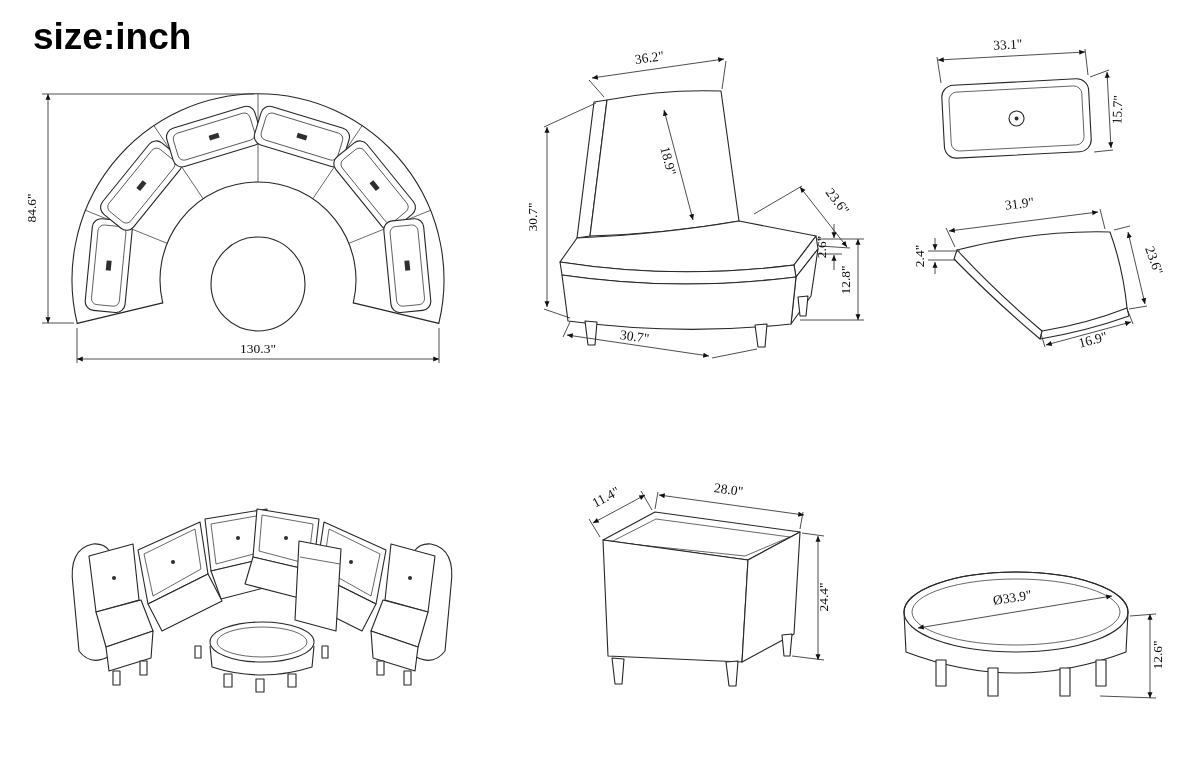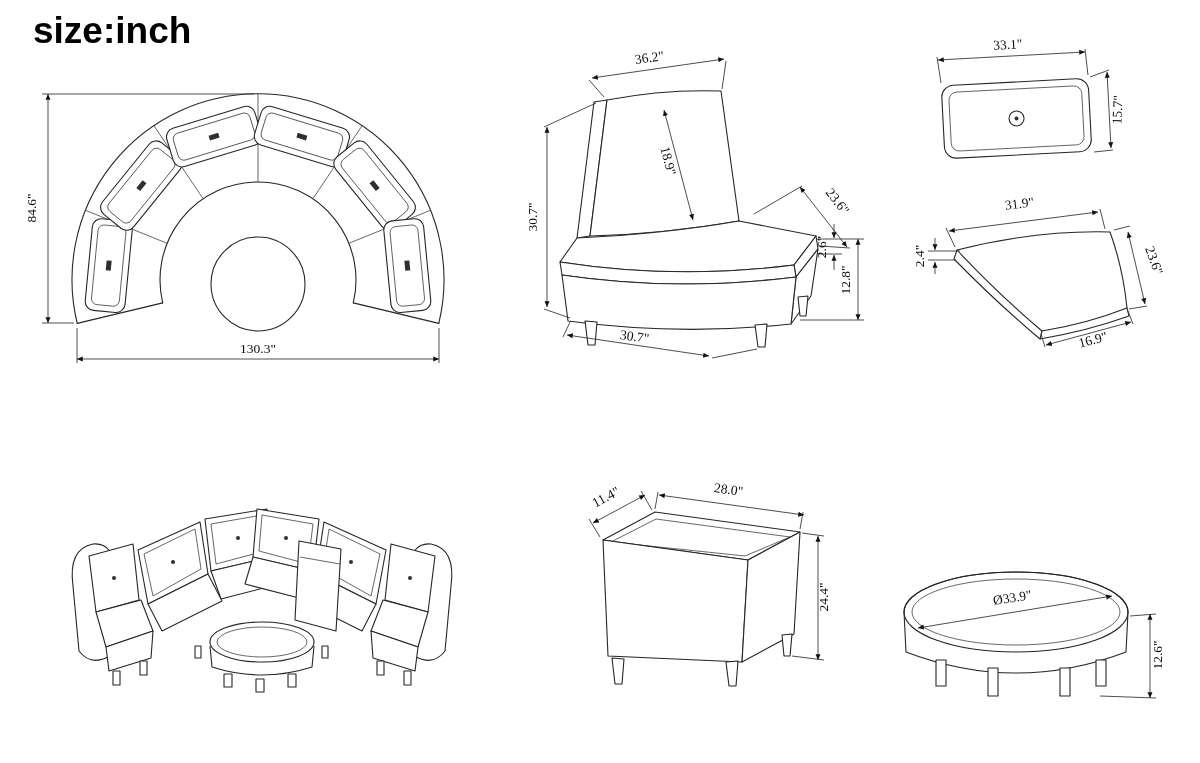--- a/index.html
+++ b/index.html
@@ -1,18 +1,18 @@
 <!DOCTYPE html>
 <html><head>
 <meta charset="utf-8">
 <style>
   html,body{margin:0;padding:0;background:#fff;}
   .sheet{position:relative;width:1200px;height:763px;background:#fff;overflow:hidden;
          font-family:"Liberation Serif",serif;}
-  .title{position:absolute;left:33px;top:10px;font-family:"Liberation Sans",sans-serif;
+  .title{position:absolute;left:33px;top:16px;font-family:"Liberation Sans",sans-serif;
          font-weight:900;font-size:37px;color:#000;}
   svg.canvas{position:absolute;left:0;top:0;width:1200px;height:763px;}
   .o{fill:none;stroke:#262626;stroke-width:1.1;stroke-linejoin:round;stroke-linecap:round;}
   .f{fill:#ffffff;stroke:#262626;stroke-width:1.1;stroke-linejoin:round;}
   .thin{fill:none;stroke:#262626;stroke-width:0.7;}
   .d{fill:none;stroke:#3a3a3a;stroke-width:0.9;}
   .t{font-size:13.5px;fill:#0d0d0d;font-family:"Liberation Serif",serif;}
   .btn{fill:#2f2f2f;stroke:none;}
 </style>
 </head>

